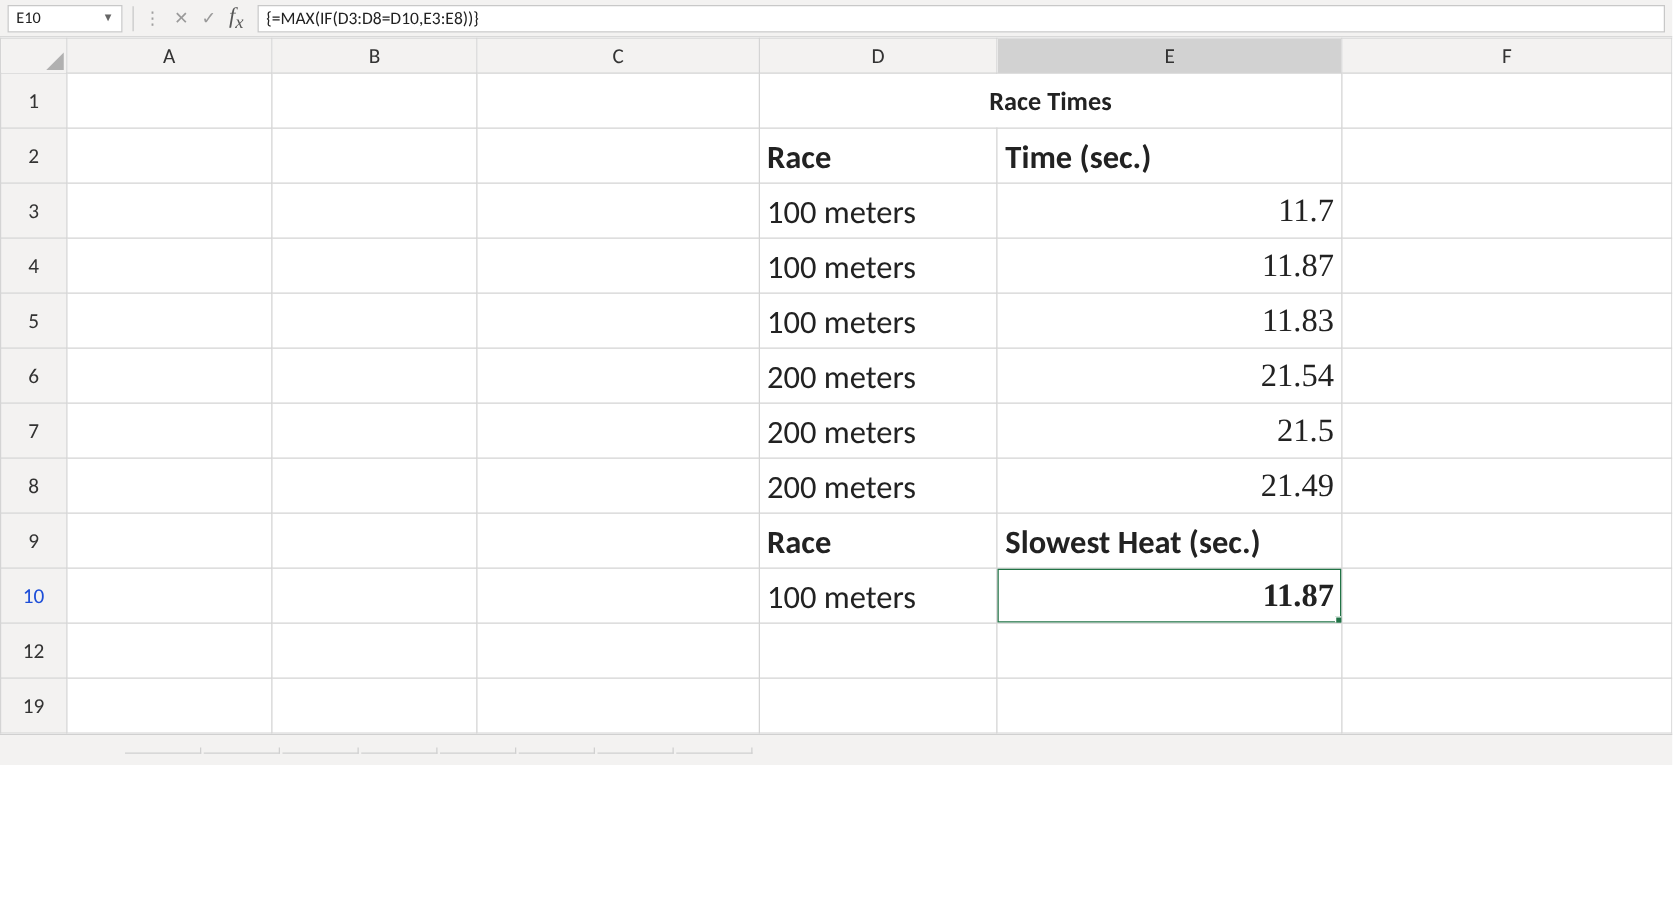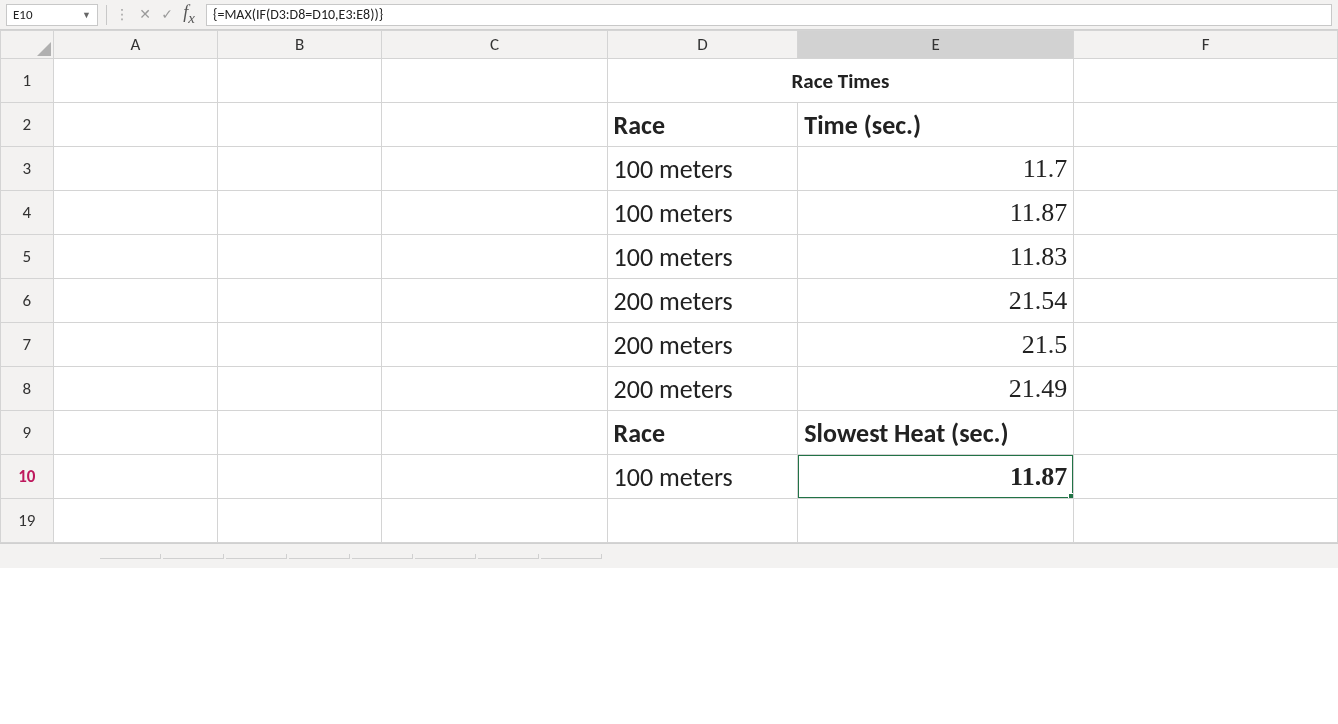--- a/index.html
+++ b/index.html
@@ -116,22 +116,21 @@
     border-left: 14px solid transparent;
     border-bottom: 14px solid #b0b0b0;
   }
   .col-head { height: 28px; }
   .row-head {
     width: 52px;
     text-align: center;
     font-size: 17px;
   }
   .row-head.selected-row {
-    color: #be185d;
-    font-weight: bold;
+    color: #1d4ed8;
   }
   .col-head.selected-col {
     background: #d2d2d2 !important;
   }
 
   .grid td {
     height: 44px;
     background: #fff;
   }
   .cell-content {
@@ -370,20 +369,29 @@
           </td>
         <td class="selected-cell">
           <div class="cell-content right bold">11.87</div>
           <div class="selection-box"></div>
           <div class="fill-handle"></div>
         </td>
         <td></td>
       </tr>
 
 
+      <tr>
+        <th class="row-head">12</th>
+        <td></td>
+        <td></td>
+        <td></td>
+        <td></td>
+        <td></td>
+        <td></td>
+      </tr>
 
 
       <tr>
         <th class="row-head">19</th>
         <td></td>
         <td></td>
         <td></td>
         <td></td>
         <td></td>
         <td></td>

